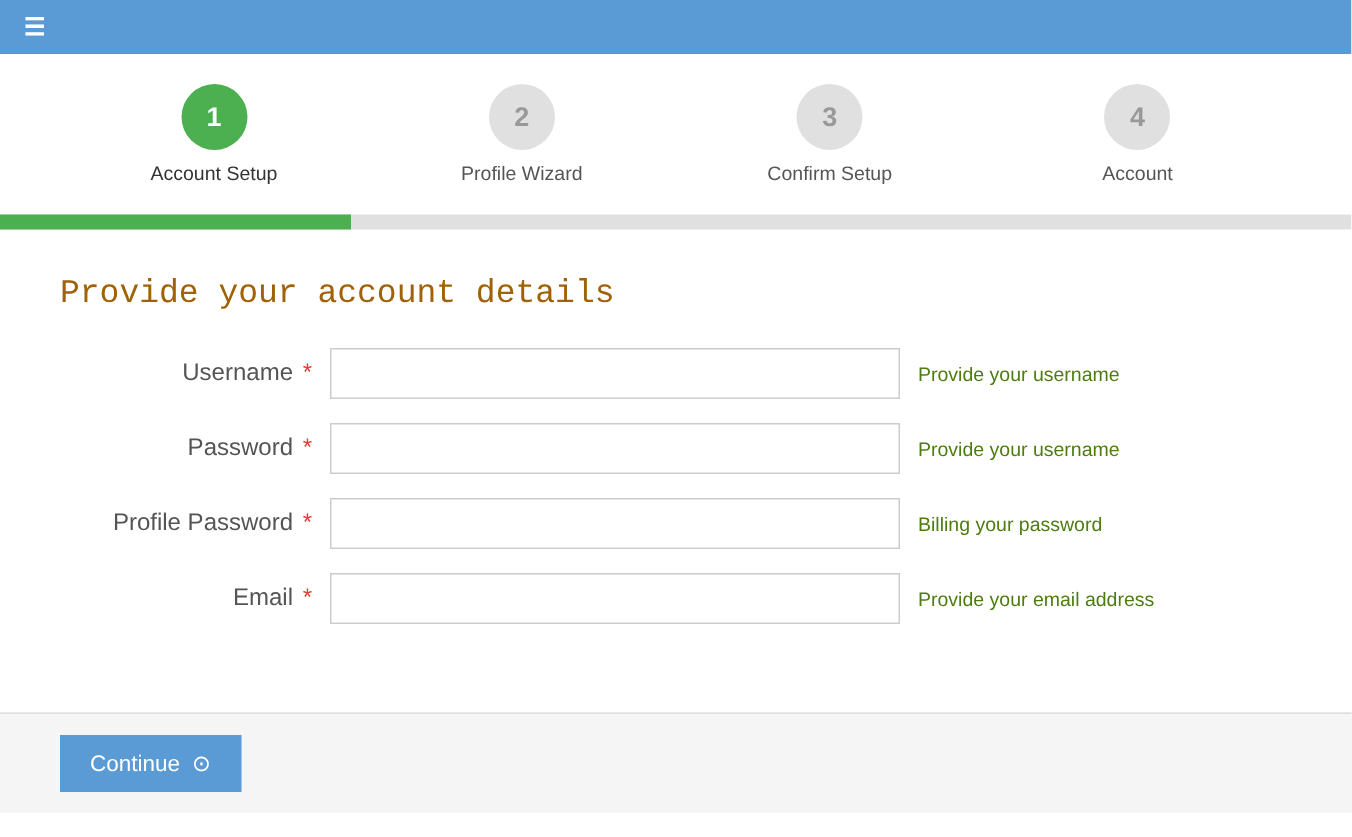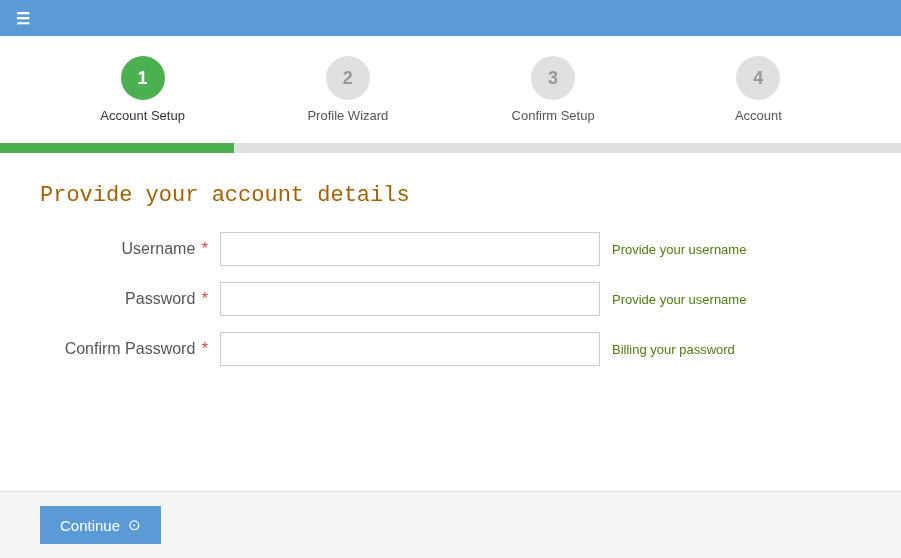--- a/index.html
+++ b/index.html
@@ -117,21 +117,21 @@
     }
 
     
     .footer {
       background: #f5f5f5;
       border-top: 1px solid #ddd;
       padding: 14px 40px;
       display: flex;
       align-items: center;
       position: fixed;
-      bottom: 0;
+      bottom: 16px;
       width: 100%;
     }
     .continue-btn {
       background: #5b9bd5;
       color: #fff;
       border: none;
       padding: 10px 20px;
       font-size: 15px;
       cursor: pointer;
       display: flex;
@@ -191,26 +191,33 @@
   <div class="form-row">
     <label class="form-label">
       <span>Password</span><span class="required-star"> *</span>
     </label>
     <input class="form-input" type="password" style="">
     <span class="form-hint">Provide your username</span>
   </div>
 
   <div class="form-row">
     <label class="form-label">
-      <span>Confirm Password</span><span class="required-star"> *</span>
+      <span>Profile Password</span><span class="required-star"> *</span>
     </label>
     <input class="form-input" type="password" style="">
     <span class="form-hint">Billing your password</span>
   </div>
 
+  <div class="form-row">
+    <label class="form-label">
+      <span>Email</span><span class="required-star"> *</span>
+    </label>
+    <input class="form-input" type="email" style="">
+    <span class="form-hint">Provide your email address</span>
+  </div>
 </div>
 
 <div class="footer">
   <button class="continue-btn">
     <span>Continue</span>
     <span>⊙</span>
   </button>
 </div>
 
 </body></html>

